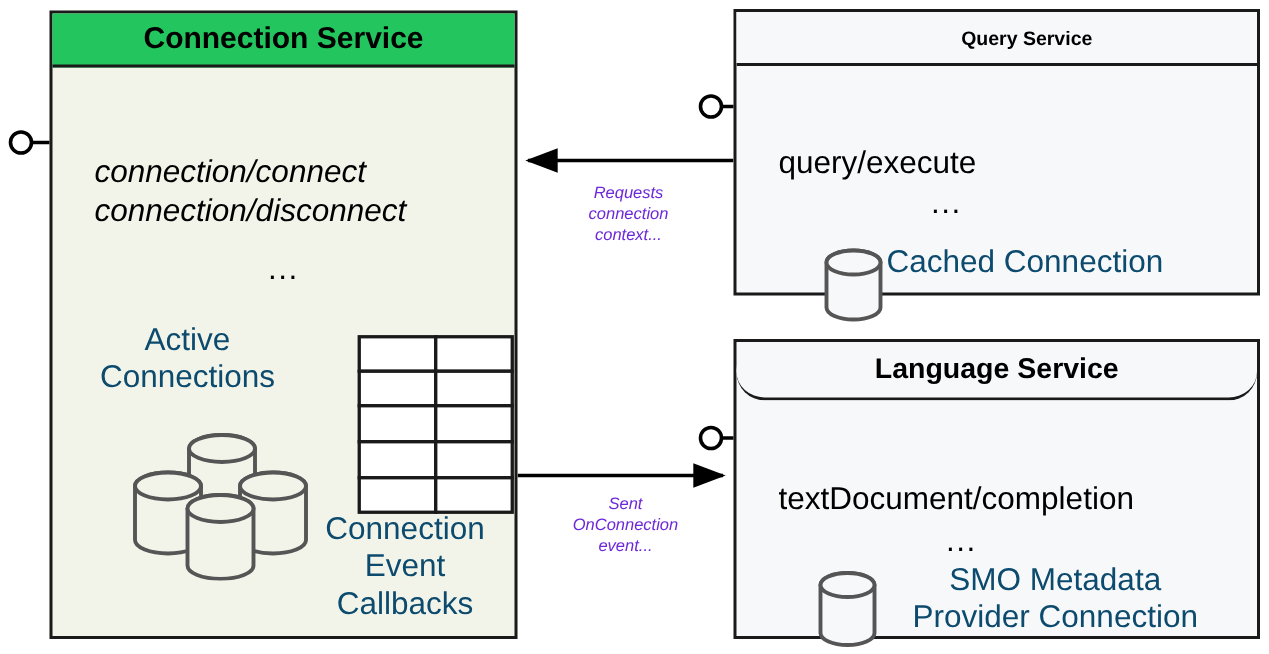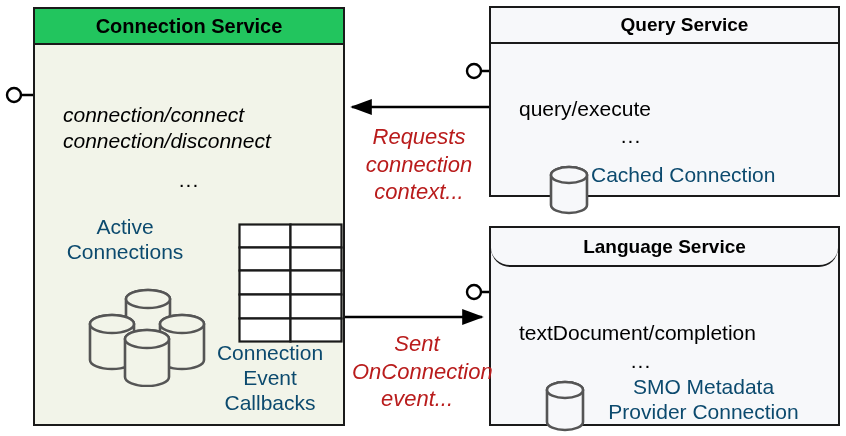--- a/index.html
+++ b/index.html
@@ -61,21 +61,21 @@
   
   #query-service {
     left: 489px;
     top: 6px;
     width: 351px;
     height: 191px;
     background: #f7f8fa;
   }
   #query-service > .comp-header {
     height: 36px;
-    font-size: 19px;
+    font-size: 13px;
     background: #f7f8fa;
     padding-left: 40px;
   }
   
   #language-service {
     left: 489px;
     top: 226px;
     width: 351px;
     height: 200px;
     background: #f7f8fa;
@@ -118,23 +118,23 @@
   #qs-ellipsis { left: 0; top: 80px; width: 280px; }
   #qs-cached-label { left: 100px; top: 119px; width: 230px; text-align: left; }
   
   #ls-api { left: 28px; top: 53px; }
   #ls-ellipsis { left: 0; top: 82px; width: 300px; }
   #ls-smo-label { left: 85px; top: 108px; width: 255px; }
   
   .edge-label {
     position: absolute;
     font-style: italic;
-    font-size: 22px;
+    font-size: 11px;
     line-height: 1.25;
-    color: #b91c1c;
+    color: #6d28d9;
     text-align: center;
   }
   #edge-label-requests { left: 358px; top: 123px; width: 122px; }
   #edge-label-sent { left: 352px; top: 330px; width: 130px; }
   
   .icon-box { position: absolute; }
   #cs-db-cluster { left: 46px; top: 236px; width: 130px; height: 106px; }
   #cs-table { left: 203px; top: 178px; width: 106px; height: 121px; }
   #qs-cylinder { left: 545px; top: 126px; width: 44px; height: 52px; }
   #ls-cylinder { left: 541px; top: 344px; width: 44px; height: 54px; }

